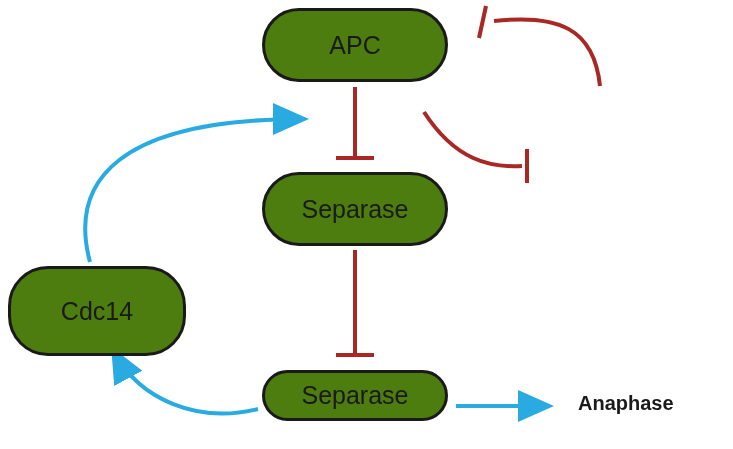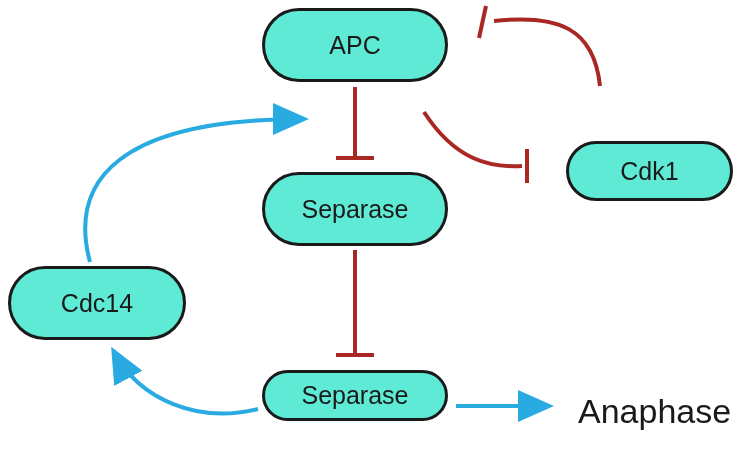--- a/index.html
+++ b/index.html
@@ -12,34 +12,35 @@
     overflow: hidden;
   }
   #edges-layer {
     position: absolute;
     left: 0; top: 0;
     width: 733px; height: 449px;
   }
   .node {
     position: absolute;
     box-sizing: border-box;
-    background: #5eead4;
+    background: #4d7c0f;
     border: 3px solid #1a1a1a;
     border-radius: 40px;
     display: flex;
     align-items: center;
     justify-content: center;
     font-size: 25px;
     color: #1a1a1a;
   }
   .plain-label {
     position: absolute;
-    font-size: 34px;
+    font-size: 20px;
     color: #1a1a1a;
     white-space: nowrap;
+    font-weight: bold;
   }
 </style>
 </head>
 <body>
 
 <div id="stage">
 
   <svg id="edges-layer" viewBox="0 0 733 449" xmlns="http://www.w3.org/2000/svg">
     <defs>
       <marker id="blue-arrow" markerWidth="9" markerHeight="8" refX="7.5" refY="4" orient="auto" markerUnits="strokeWidth">
@@ -71,30 +72,27 @@
 
     <path d="M258,409 C198,424 140,400 114,352" fill="none" stroke-width="4" marker-end="url(#blue-arrow)" stroke="#29abe2"></path>
 
     <path d="M456,406 L548,406" fill="none" stroke-width="4" marker-end="url(#blue-arrow)" stroke="#29abe2"></path>
   </svg>
 
   <div class="node" style="left:262px; top:8px; width:186px; height:74px;">
     <span>APC</span>
   </div>
 
-  <div class="node" style="left:566px; top:141px; width:167px; height:60px; border-radius:30px;">
-    <span>Cdk1</span>
-  </div>
 
 
   <div class="node" style="left:262px; top:172px; width:186px; height:74px;">
     <span>Separase</span>
   </div>
 
-  <div class="node" style="left:8px; top:266px; width:178px; height:74px;">
+  <div class="node" style="left:8px; top:266px; width:178px; height:90px;">
     <span>Cdc14</span>
   </div>
 
   <div class="node" style="left:262px; top:370px; width:186px; height:51px;">
     <span>Separase</span>
   </div>
 
   <div class="plain-label" style="left:578px; top:392px;">Anaphase</div>
 
 </div>

